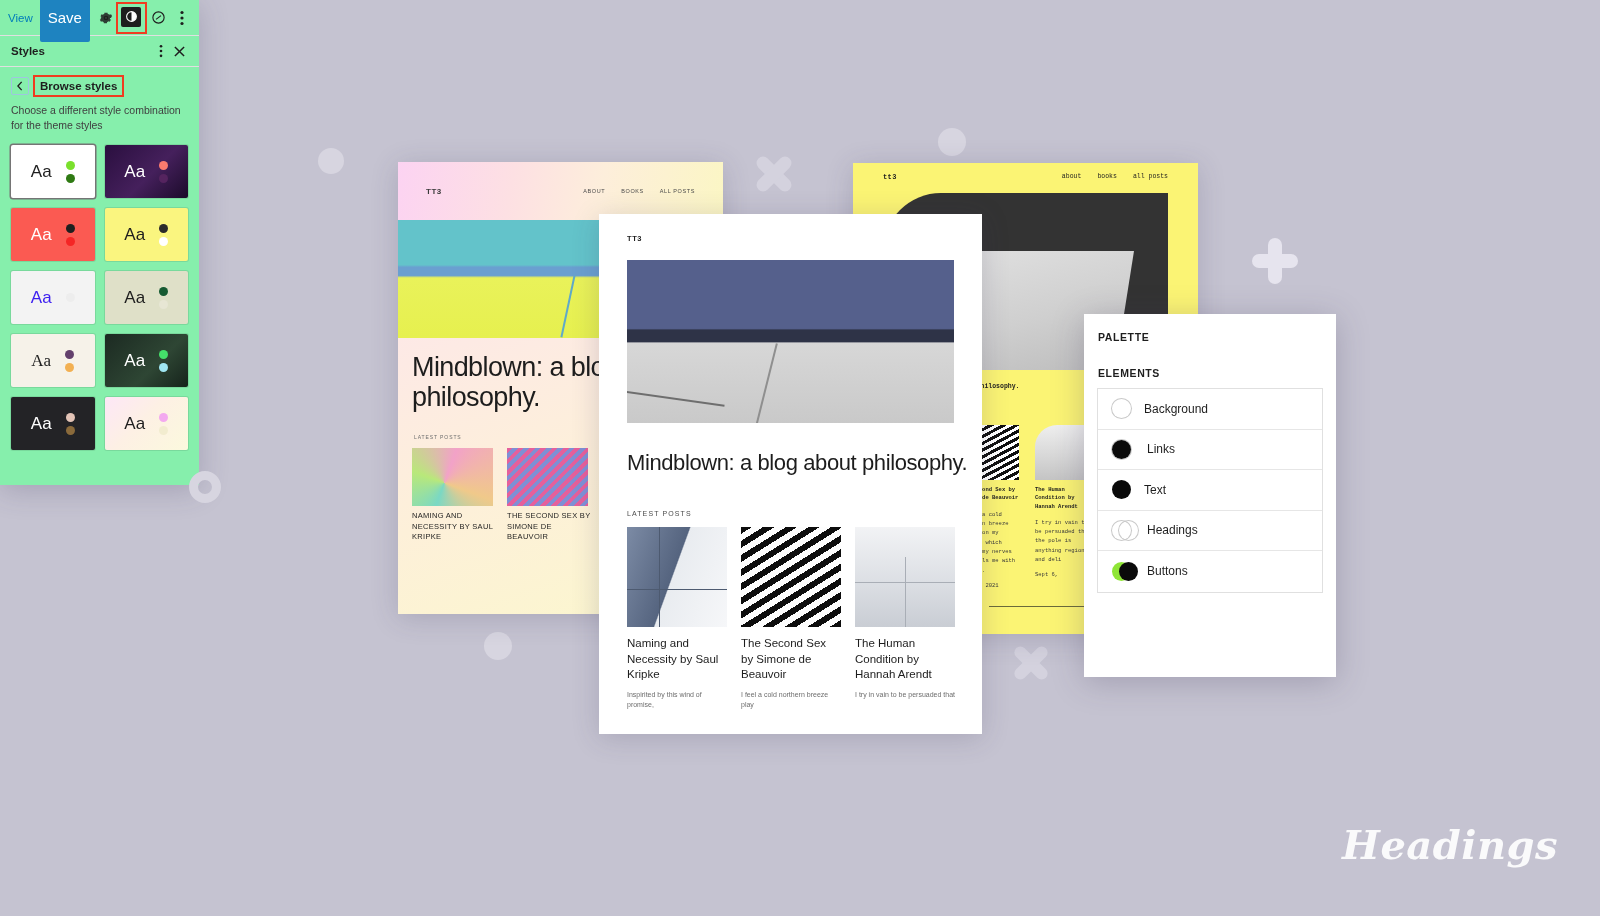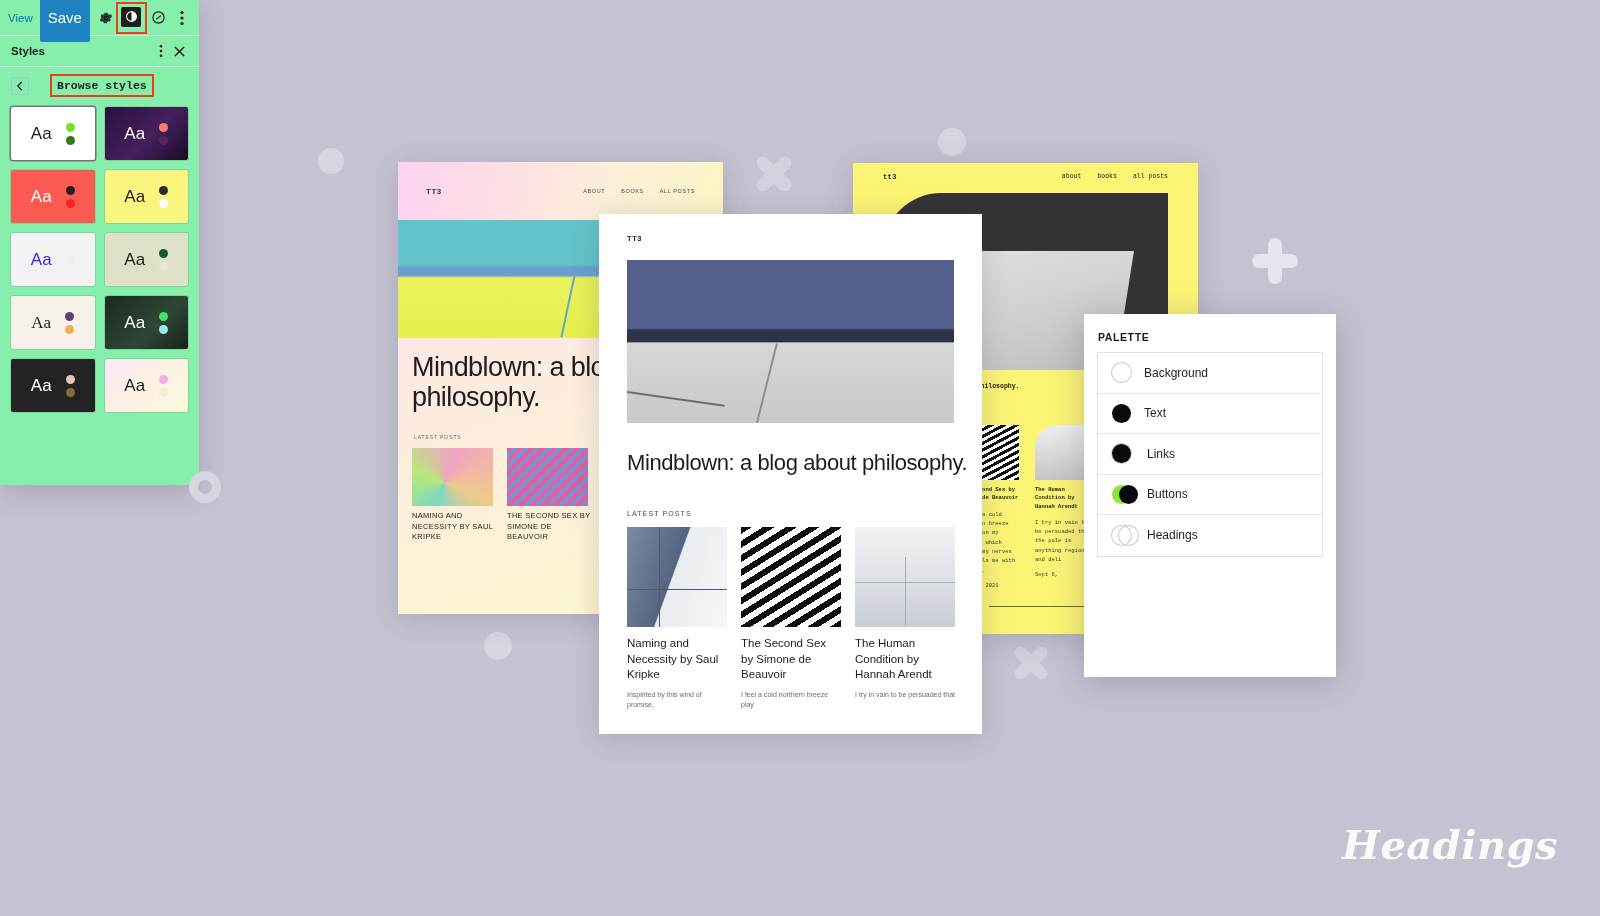--- a/index.html
+++ b/index.html
@@ -102,21 +102,21 @@
   #editor-panel { left:231px; top:214px; width:199px; height:485px; background:#86efac; box-shadow:0 5px 28px rgba(60,55,90,.24); }
   .toolbar { height:36px; display:flex; align-items:center; gap:7px; padding:0 8px; border-bottom:1px solid #e0e0e0; }
   .tb-view { color:#007cba; font-size:11.5px; cursor:pointer; }
   .tb-save { background:#1e83c0; color:#fff; font-size:15px; padding:16px 8px; border-radius:2px; cursor:pointer; }
   .icon-btn { width:18px; height:18px; display:flex; align-items:center; justify-content:center; cursor:pointer; }
   .styles-icon-wrap { position:relative; width:22px; height:22px; }
   .styles-icon { width:20px; height:20px; background:#1e1e1e; border-radius:2px; display:flex; align-items:center; justify-content:center; }
   .hl-box { position:absolute; border:2px solid #f03c20; pointer-events:none; }
   .panel-head { height:31px; display:flex; align-items:center; padding:0 11px; border-bottom:1px solid #e0e0e0; }
   .panel-title { font-size:11.5px; font-weight:700; color:#1e1e1e; flex:1; }
-  .browse-row { display:flex; align-items:flex-start; gap:24px; padding:10px 11px 0 11px; position:relative;font-family:Liberation Mono, monospace; }
+  .browse-row { display:flex; align-items:center; gap:7px; padding:10px 11px 0 11px; position:relative; }
   .back-btn { width:18px; height:18px; border:1px solid #9fc5e0; border-radius:2px; display:flex; align-items:center; justify-content:center; cursor:pointer; }
   .browse-label { font-size:11.5px; font-weight:700; color:#1e1e1e; padding:2px 4px; }
   .browse-desc { font-size:10.5px; line-height:1.45; color:#404040; padding:8px 11px 0 11px; }
   .variations { display:grid; grid-template-columns:1fr 1fr; gap:10px; padding:12px 11px 0 11px; }
   .vcard { height:53px; border-radius:2px; display:flex; align-items:center; justify-content:center; gap:14px; position:relative; box-shadow:0 0 0 1px rgba(0,0,0,.09); cursor:pointer; }
   .vcard.sel { box-shadow:0 0 0 1.5px #757575; }
   .vaa { font-size:17px; }
   .vdots { display:flex; flex-direction:column; gap:4px; }
   .vdot { width:9px; height:9px; border-radius:50%; }
 
@@ -316,20 +316,21 @@
         <svg width="8" height="10" viewBox="0 0 8 12" fill="none" stroke="#1e1e1e" stroke-width="1.6">
           <polyline points="6,1 1.5,6 6,11"></polyline>
         </svg>
       </div>
       <div style="position:relative;">
         <div class="browse-label">Browse styles</div>
         <div class="hl-box" style="left:-3px;top:-3px;right:-3px;bottom:-3px;"></div>
       </div>
     </div>
 
+    <div class="browse-desc">Choose a different style combination for the theme styles</div>
 
     <div class="variations">
       <div class="vcard sel" style="background:#ffffff;">
         <span class="vaa" style="color:#1e1e1e;">Aa</span>
         <span class="vdots">
           <i class="vdot" style="background:#7ae02c;"></i>
             <i class="vdot" style="background:#2f7a13;"></i>
         </span>
       </div>
       <div class="vcard" style="background:linear-gradient(135deg,#2a0f3f 0%,#45205c 55%,#1b0b2a 100%);">
@@ -394,49 +395,50 @@
             <i class="vdot" style="background:#f2eccf;"></i>
         </span>
       </div>
     </div>
   </div>
 
   <div id="palette-popover">
     <div class="pp-label">PALETTE</div>
 
 
+    <div class="pp-label2">ELEMENTS</div>
 
     <div class="el-list">
       <div class="el-row">
         <span class="single" style="background:#ffffff;box-shadow:0 0 0 1px #c9c9c9;"></span>
         <span class="lbl">Background</span>
       </div>
       <div class="el-row">
+        <span class="duo">
+          <span style="background:#ffffff;box-shadow:0 0 0 1px #c9c9c9;"></span>
+          <span style="background:#0a0a0a;left:0;"></span>
+        </span>
+        <span class="lbl">Links</span>
+      </div>
+      <div class="el-row">
         <span class="single" style="background:#0a0a0a;"></span>
         <span class="lbl">Text</span>
       </div>
       <div class="el-row">
         <span class="duo">
           <span style="background:#ffffff;box-shadow:0 0 0 1px #c9c9c9;"></span>
-          <span style="background:#0a0a0a;left:0;"></span>
-        </span>
-        <span class="lbl">Links</span>
+          <span style="background:transparent;box-shadow:0 0 0 1px #c9c9c9;"></span>
+        </span>
+        <span class="lbl">Headings</span>
       </div>
       <div class="el-row">
         <span class="duo">
           <span style="background:#8fe536;"></span>
           <span style="background:#0a0a0a;"></span>
         </span>
         <span class="lbl">Buttons</span>
       </div>
-      <div class="el-row">
-        <span class="duo">
-          <span style="background:#ffffff;box-shadow:0 0 0 1px #c9c9c9;"></span>
-          <span style="background:transparent;box-shadow:0 0 0 1px #c9c9c9;"></span>
-        </span>
-        <span class="lbl">Headings</span>
-      </div>
     </div>
   </div>
 
   <div id="watermark">Headings</div>
 
 </div>
 
 </body></html>

